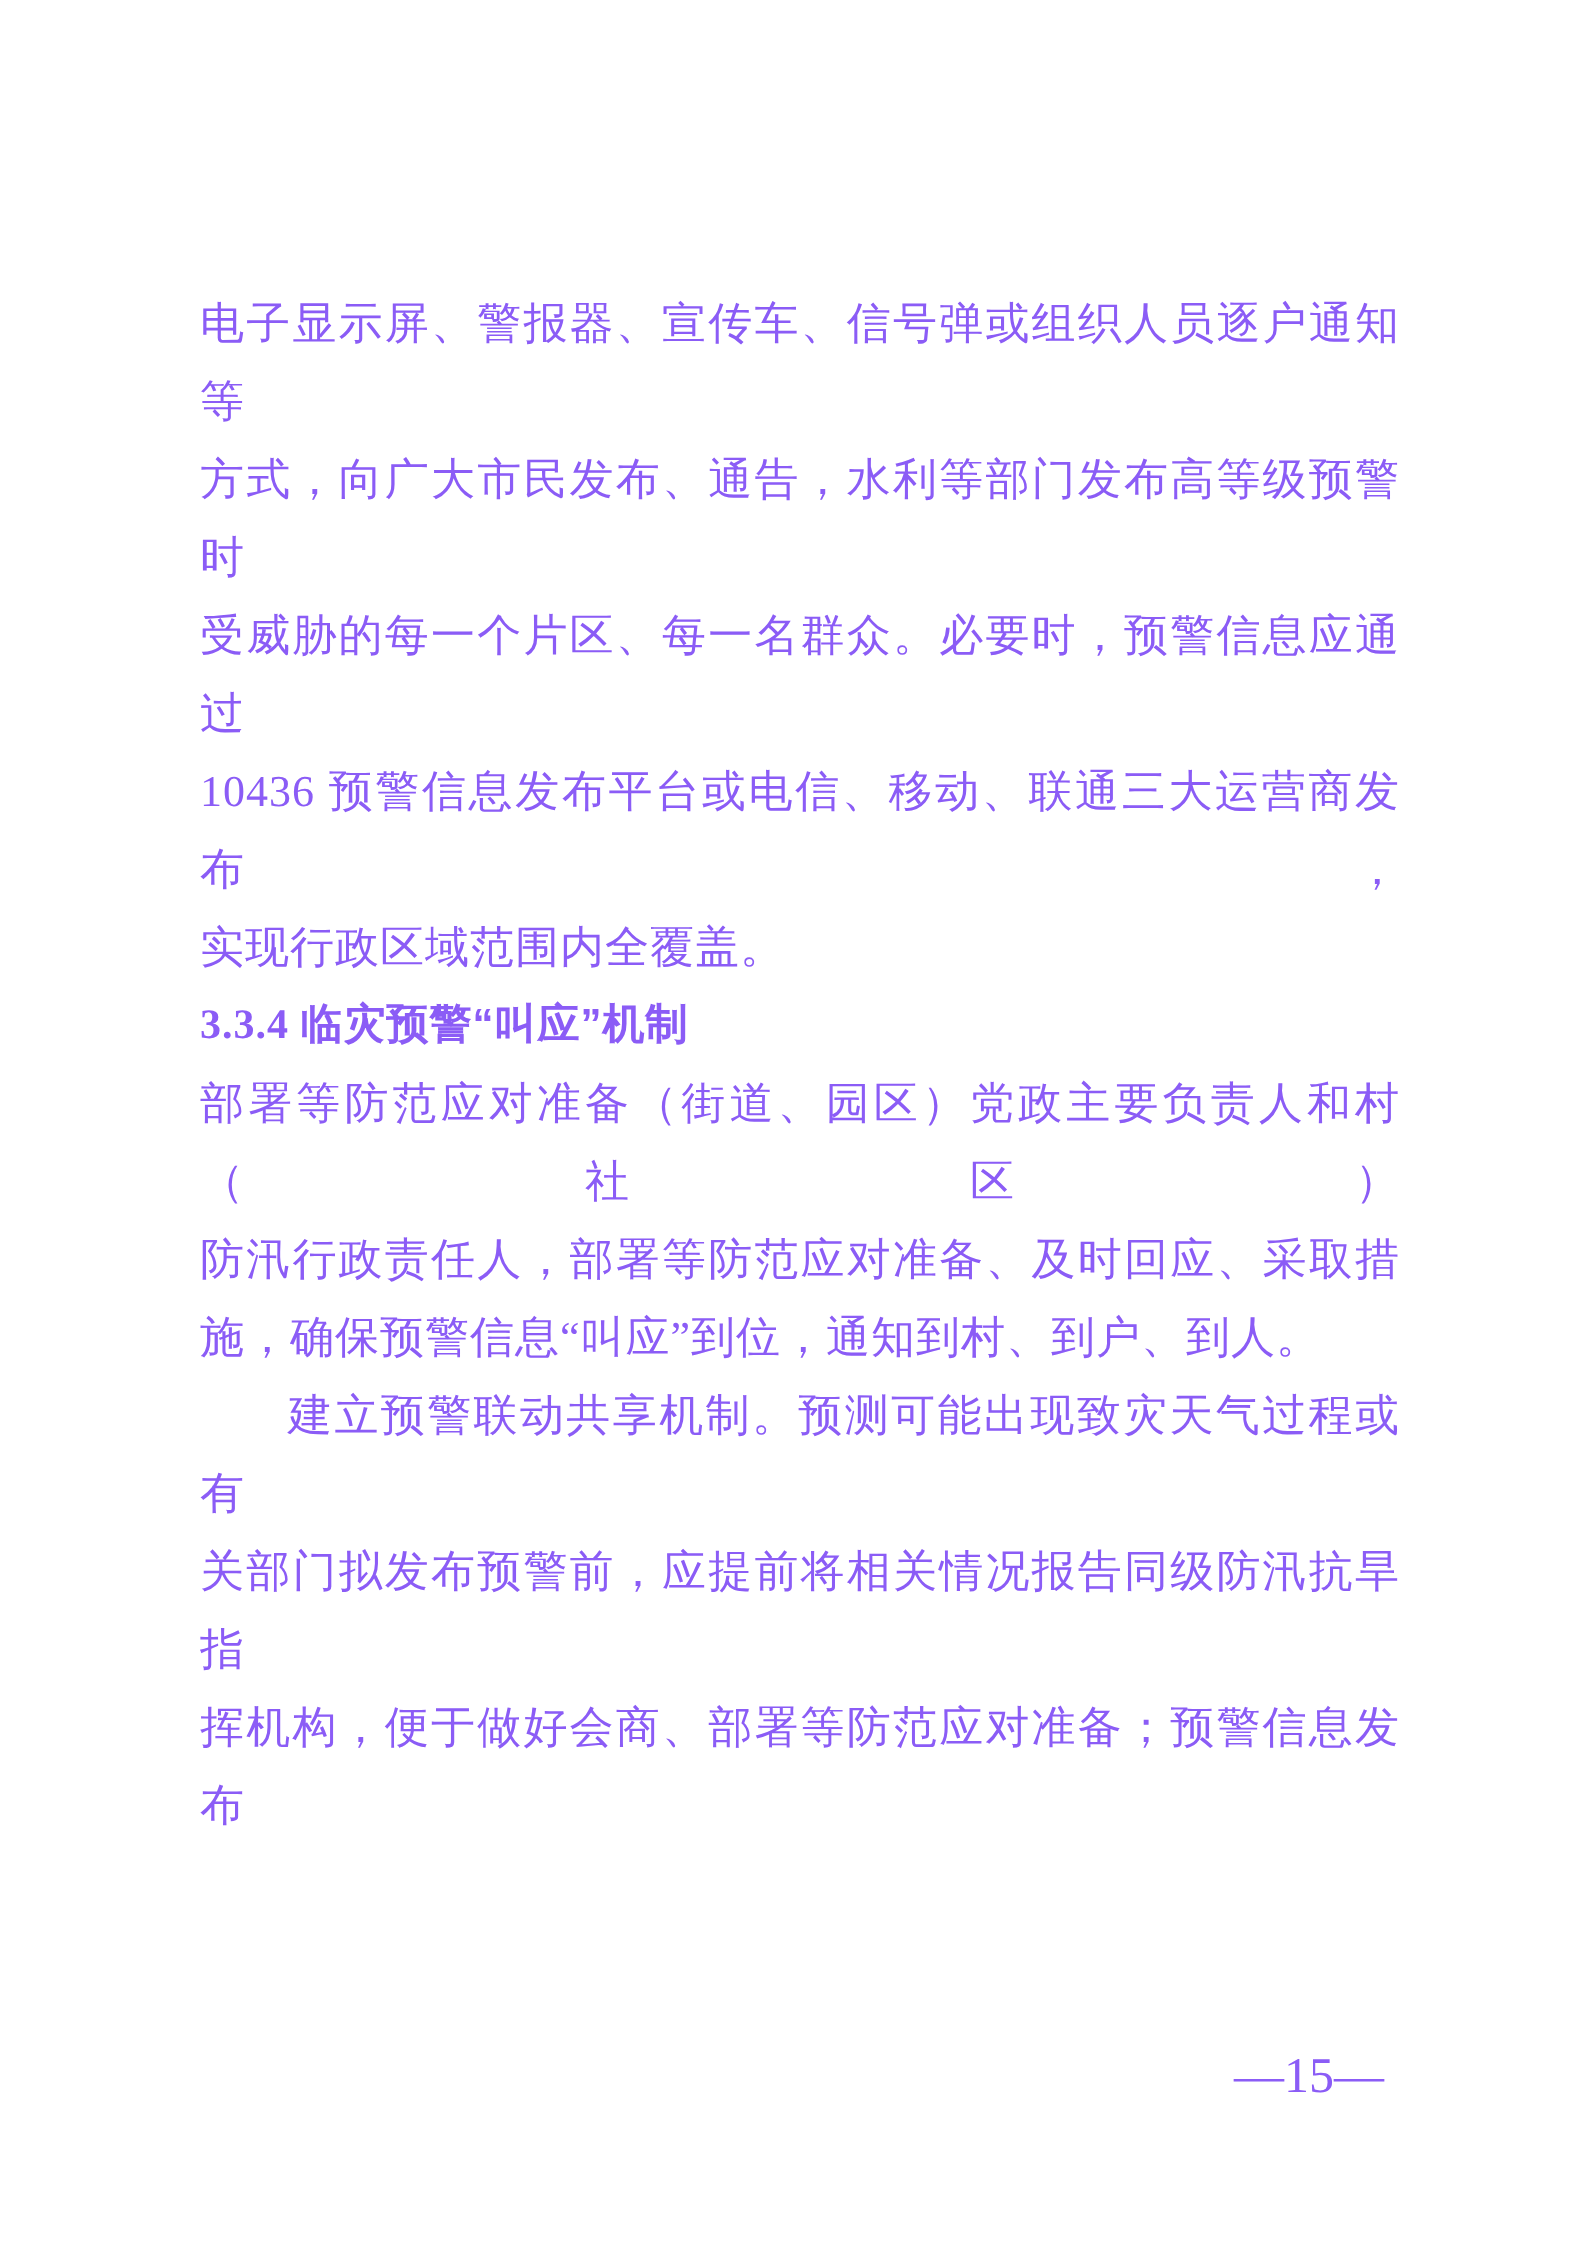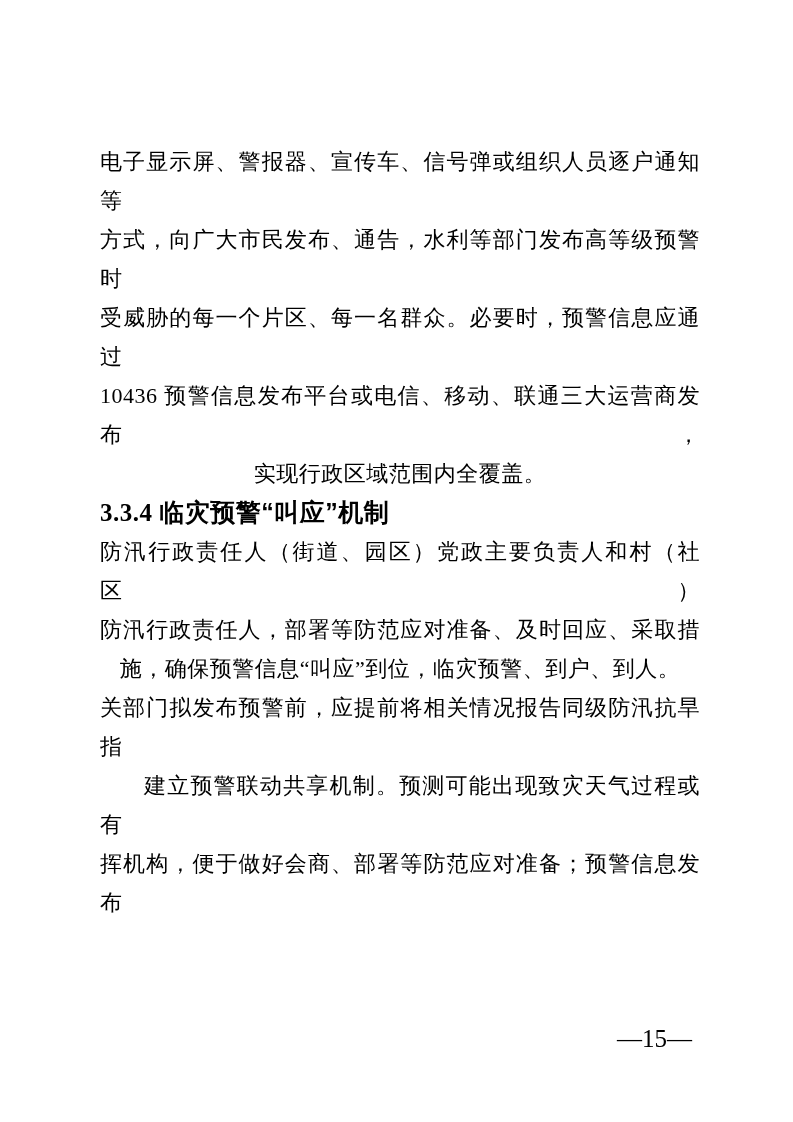--- a/index.html
+++ b/index.html
@@ -6,47 +6,46 @@
     margin: 0;
     padding: 0;
     background: #e8e8e8;
   }
   .page {
     position: relative;
     width: 793px;
     height: 1122px;
     background: #ffffff;
     font-family: "Liberation Serif", serif;
-    color: #000000;
+    color: #8b5cf6;
     overflow: hidden;
     margin: 0 auto;
   }
   .doc-body {
     position: absolute;
     left: 100px;
     top: 142px;
     width: 600px;
   }
   .para { margin: 0; }
   .line {
     font-size: 22px;
     line-height: 39px;
     letter-spacing: 0.5px;
-    text-align: center;
   }
   .line.just {
     text-align: justify;
     text-align-last: justify;
     -moz-text-align-last: justify;
   }
   .line.ind {
     text-indent: 2em;
   }
   .heading {
-    font-size: 25px;
+    font-size: 21px;
     line-height: 39px;
     font-weight: bold;
     letter-spacing: 0.5px;
   }
   .h-num {
     font-family: "Liberation Serif", serif;
   }
   .h-title {
     font-family: "Liberation Sans", sans-serif;
   }
@@ -66,24 +65,24 @@
   <div class="doc-body">
       <div class="para">
         <div class="line just">电子显示屏、警报器、宣传车、信号弹或组织人员逐户通知等</div>
         <div class="line just">方式，向广大市民发布、通告，水利等部门发布高等级预警时</div>
         <div class="line just">受威胁的每一个片区、每一名群众。必要时，预警信息应通过</div>
         <div class="line just">10436 预警信息发布平台或电信、移动、联通三大运营商发布，</div>
         <div class="line">实现行政区域范围内全覆盖。</div>
       </div>
       <div class="heading"><span class="h-num">3.3.4 </span><span class="h-title">临灾预警“叫应”机制</span></div>
       <div class="para">
-        <div class="line just">防汛行政责任人（街道、园区）党政主要负责人和村（社区）</div>
+        <div class="line just">部署等防范应对准备（街道、园区）党政主要负责人和村（社区）</div>
         <div class="line just">防汛行政责任人，部署等防范应对准备、及时回应、采取措</div>
-        <div class="line">施，确保预警信息“叫应”到位，临灾预警、到户、到人。</div>
+        <div class="line">施，确保预警信息“叫应”到位，通知到村、到户、到人。</div>
       </div>
       <div class="para">
+        <div class="line just ind">建立预警联动共享机制。预测可能出现致灾天气过程或有</div>
         <div class="line just">关部门拟发布预警前，应提前将相关情况报告同级防汛抗旱指</div>
-        <div class="line just ind">建立预警联动共享机制。预测可能出现致灾天气过程或有</div>
         <div class="line just">挥机构，便于做好会商、部署等防范应对准备；预警信息发布</div>
       </div>
     </div>
   <div class="footer-page-number">—15—</div>
 </div>
 
 </body></html>

